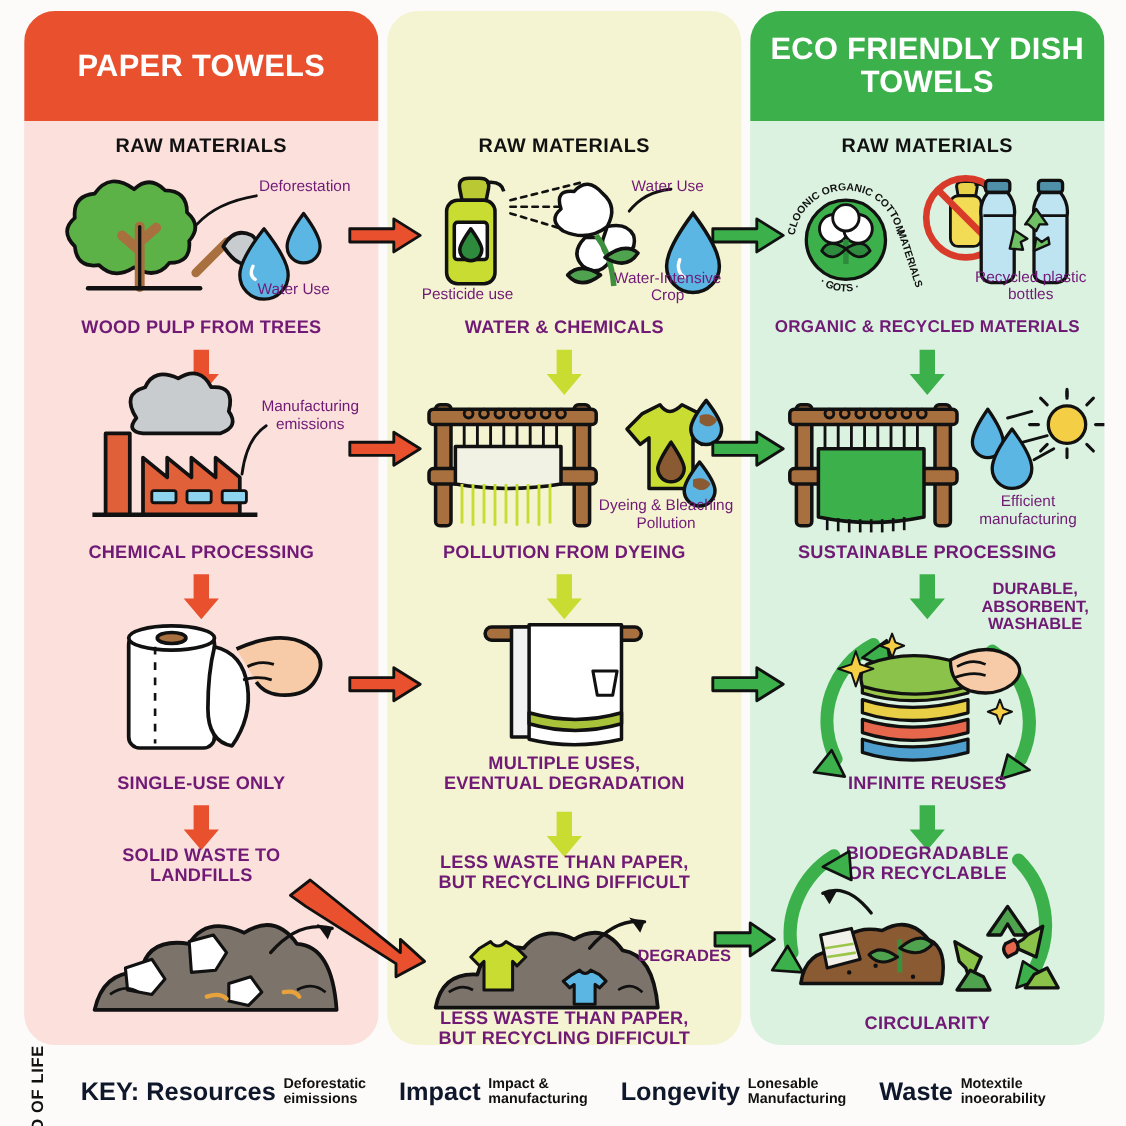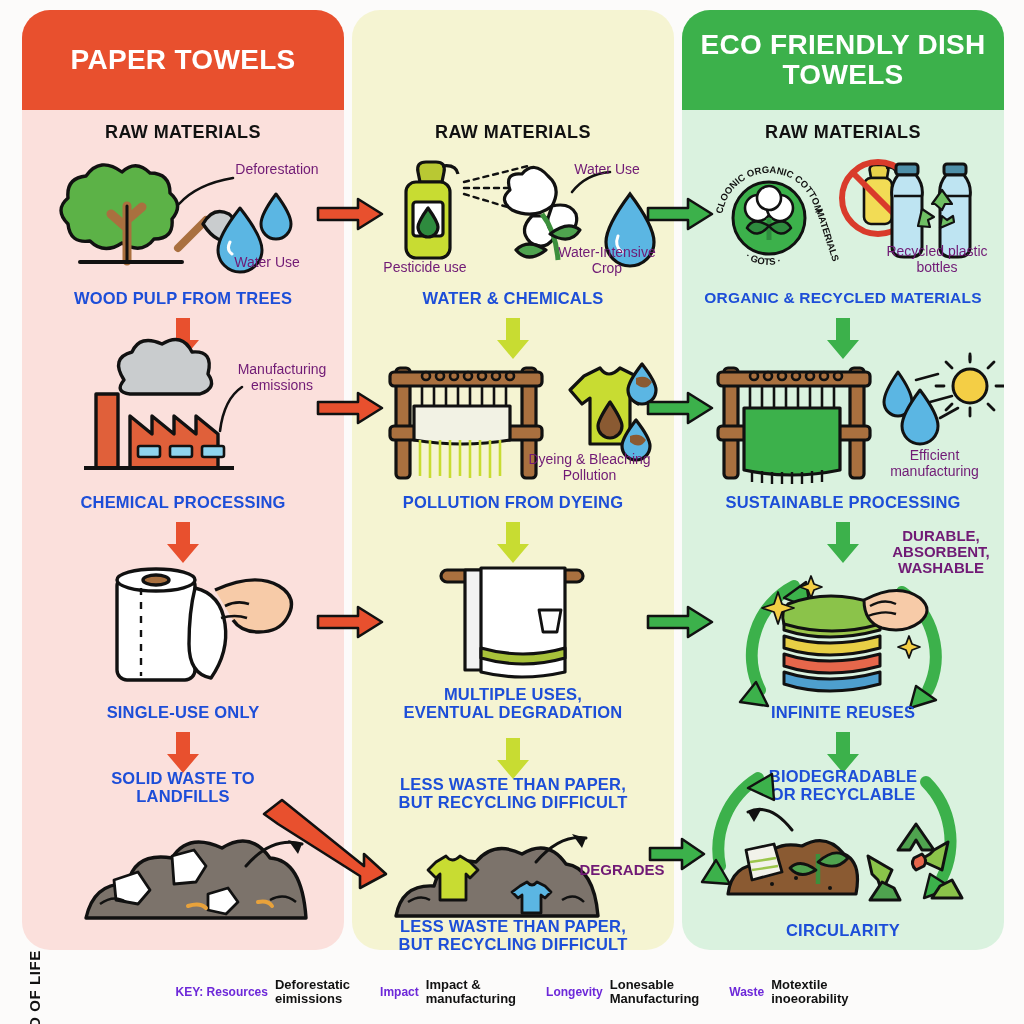--- a/index.html
+++ b/index.html
@@ -70,21 +70,21 @@
     color: #111;
   }
   .caption {
     position: absolute;
     width: 100%;
     text-align: center;
     font-weight: 700;
     font-size: 16.5px;
     line-height: 1.08;
     letter-spacing: 0.2px;
-    color: #1d4ed8;
+    color: #701a75;
   }
   .annot {
     position: absolute;
     font-weight: 400;
     font-size: 14px;
     line-height: 1.12;
     color: #701a75;
     text-align: center;
   }
   .annot.bold { font-weight: 700; font-size: 15px; line-height: 1.05; }
@@ -100,21 +100,21 @@
     position: absolute;
     left: 0; top: 960px;
     width: 1024px; height: 64px;
     display: flex;
     align-items: center;
     justify-content: center;
     gap: 30px;
   }
   .legend-item { display: flex; align-items: center; gap: 7px; }
   .legend-term {
-    font-weight: 700; font-size: 12px; color: #6d28d9; white-space: nowrap;
+    font-weight: 700; font-size: 23px; color: #0f172a; white-space: nowrap;
   }
   .legend-desc {
     font-weight: 700; font-size: 13px; line-height: 1.08; color: #111;
     white-space: pre-line;
   }
 
   svg { display: block; overflow: visible; }
 </style>
 </head>
 <body>
@@ -323,21 +323,21 @@
     <svg style="position:absolute; left:196px; top:348px;" width="120" height="120" viewBox="0 0 120 120">
       <g stroke="#111" stroke-width="3.2" stroke-linejoin="round">
         <path d="M36 18 l16 -8 q8 12 20 0 l16 8 l14 14 l-12 14 l-8 -6 v46 h-40 v-46 l-8 6 l-12 -14 z" fill="#C8DC32"></path>
         <path d="M62 44 q-12 18 -12 24 a12 12 0 0 0 24 0 q0 -6 -12 -24 z" fill="#8A5A32"></path>
         <path d="M94 6 q-14 18 -14 26 a14 14 0 0 0 28 0 q0 -8 -14 -26 z" fill="#5BB6E3"></path>
         <path d="M88 20 q10 -4 16 4 q-6 10 -16 2 z" fill="#8A5A32" stroke="none"></path>
         <path d="M88 62 q-14 18 -14 26 a14 14 0 0 0 28 0 q0 -8 -14 -26 z" fill="#5BB6E3"></path>
         <path d="M82 78 q10 -4 16 4 q-6 10 -16 2 z" fill="#8A5A32" stroke="none"></path>
       </g>
     </svg>
-    <div class="annot" style="top:442px; left:160px; width:155px; white-space:pre-line;">Dyeing &amp; Bleaching
+    <div class="annot" style="top:442px; left:176px; width:155px; white-space:pre-line;">Dyeing &amp; Bleaching
 Pollution</div>
 
     <div class="caption" style="top:484px;">POLLUTION FROM DYEING</div>
 
     <svg class="downarrow" style="left:143px; top:512px;" width="36" height="42" viewBox="0 0 36 42">
       <path d="M11 0 h14 v22 h9 L18 41 L2 22 h9 z" fill="#C8DC32"></path>
     </svg>
 
     <svg style="position:absolute; left:85px; top:552px;" width="150" height="125" viewBox="0 0 150 125">
       <g stroke="#111" stroke-width="3.2" stroke-linejoin="round">

